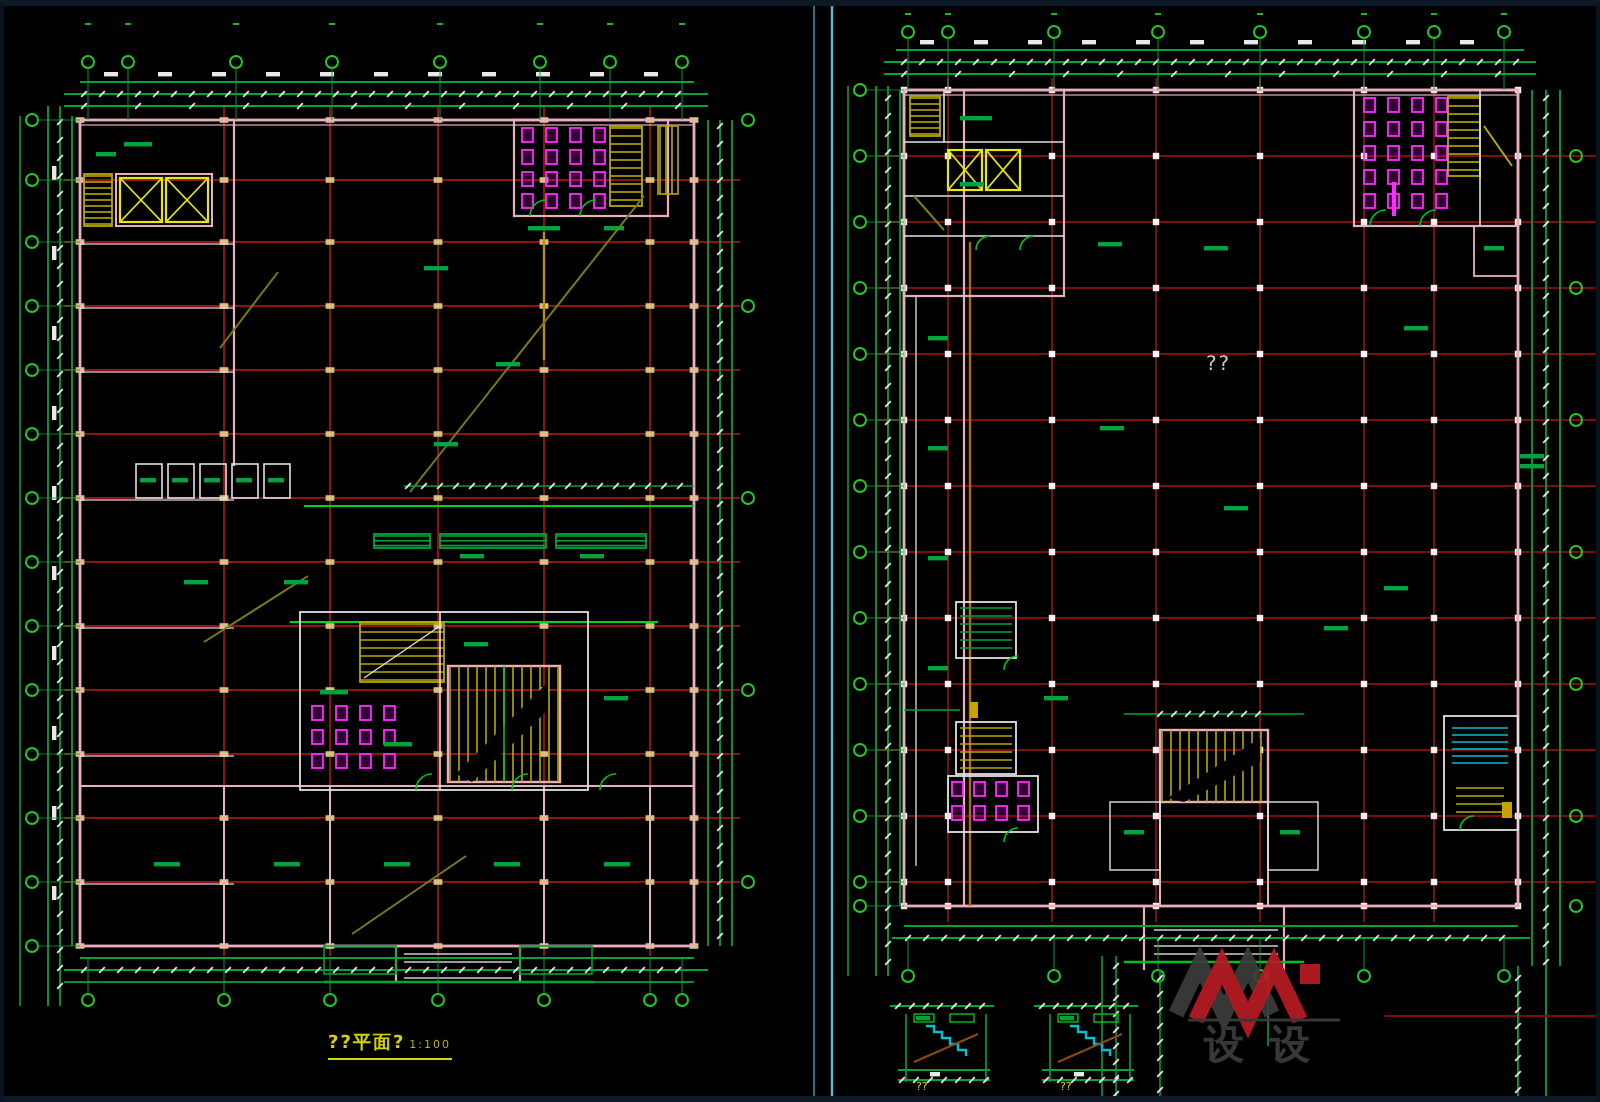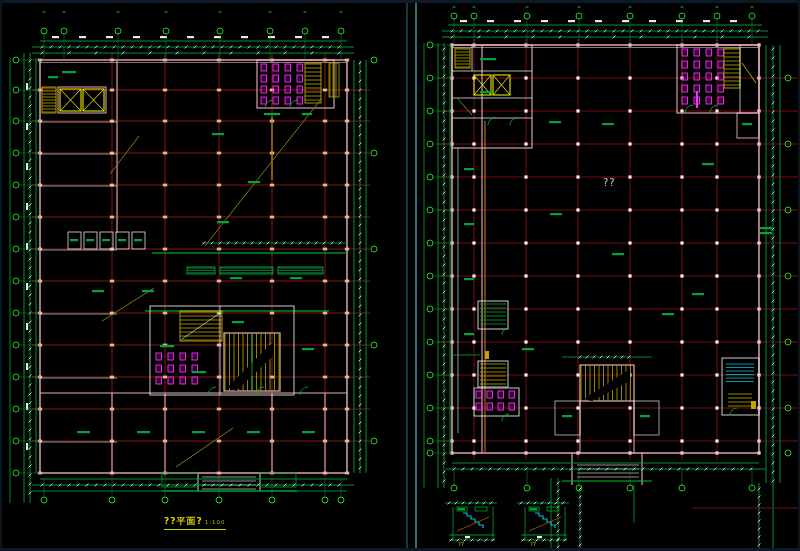--- a/index.html
+++ b/index.html
@@ -1264,13 +1264,22 @@
 
   <div class="overlay plan-title">
     <span>??平面?</span><span class="scale">1:100</span>
   </div>
 
   <div class="overlay center-label">??</div>
 
   <div class="overlay detail-label d1">??</div>
   <div class="overlay detail-label d2">??</div>
 
+  <div class="overlay watermark">
+    <svg width="104" height="78" viewBox="0 0 104 78">
+      <polyline points="10,38 22,13 34,38 46,13 58,38" fill="none" stroke="#3c3c3c" stroke-width="8" id="wm-gray"></polyline>
+      <polyline points="20,41 33,14 46,41 59,14 72,41" fill="none" stroke="#b51c22" stroke-width="8" id="wm-red"></polyline>
+      <rect x="72" y="13" width="10" height="10" fill="#b51c22" id="wm-flag"></rect>
+      <line x1="16" y1="41" x2="92" y2="41" stroke="#3c3c3c" stroke-width="1.5"></line>
+    </svg>
+    <div class="wm-text">设设</div>
+  </div>
 </div>
 
 </body></html>

